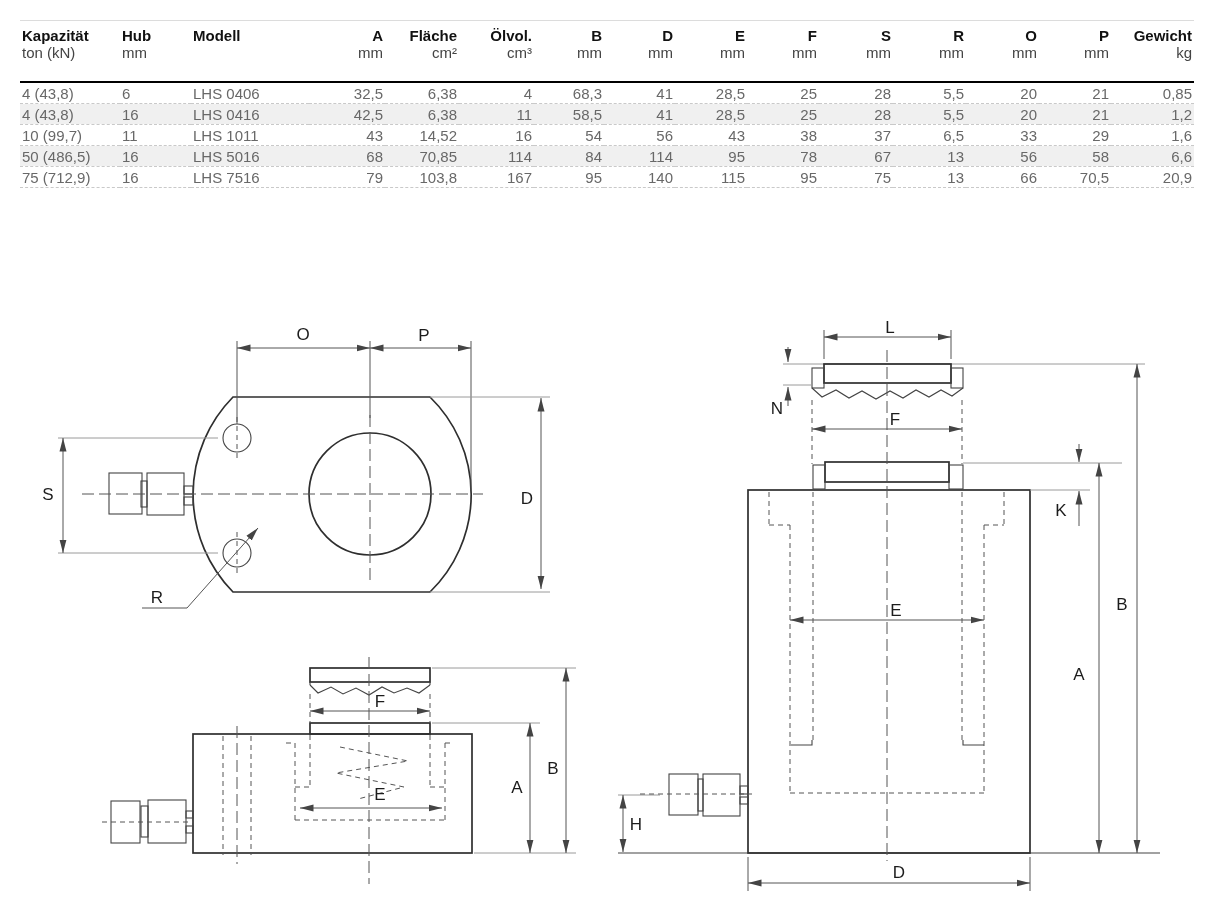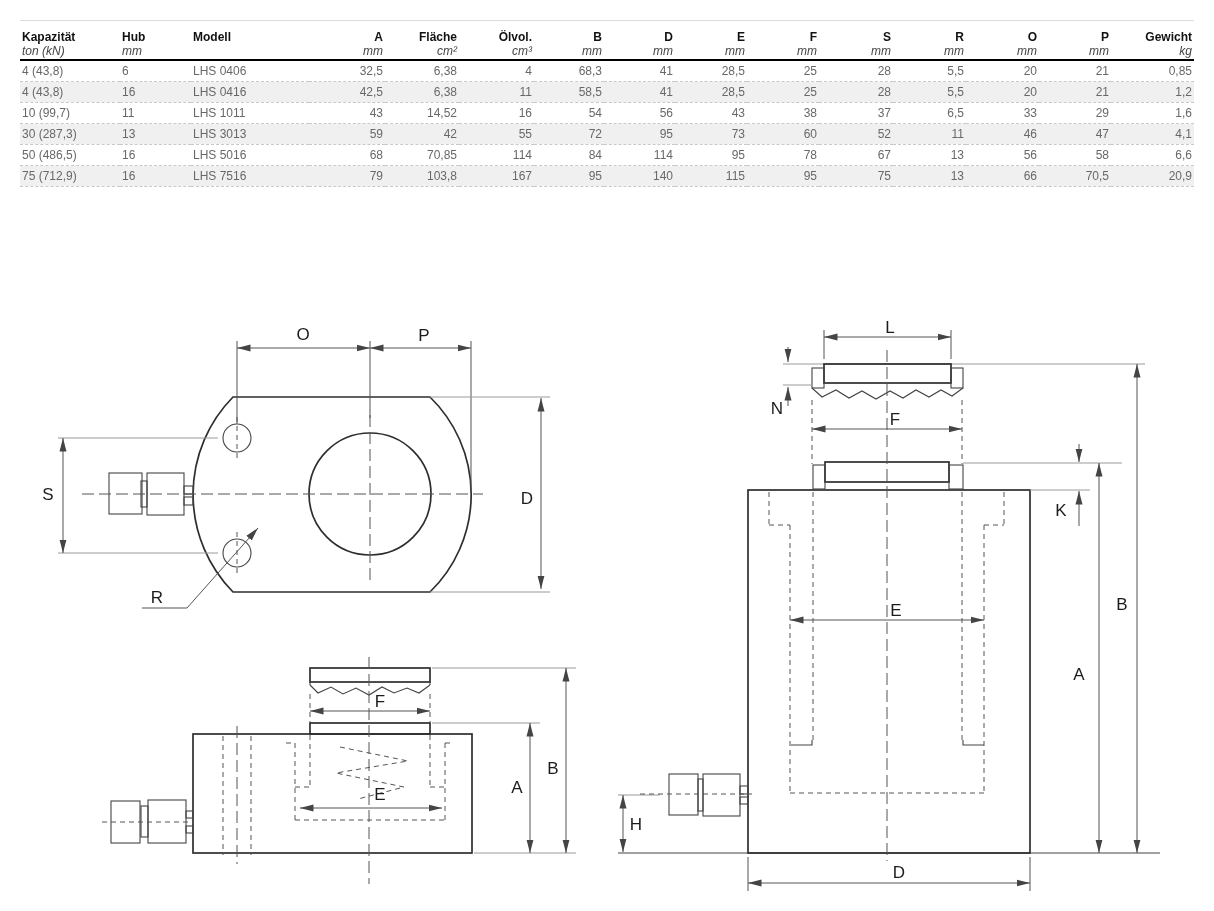--- a/index.html
+++ b/index.html
@@ -1,26 +1,26 @@
 <!DOCTYPE html>
 <html><head>
 <meta charset="utf-8">
 <style>
   html,body{margin:0;padding:0;background:#fff;}
   .page{position:relative;width:1214px;height:911px;background:#fff;overflow:hidden;
         font-family:"Liberation Sans",sans-serif;}
   
   table.spec{position:absolute;left:20px;top:20px;width:1174px;border-collapse:collapse;
-             table-layout:fixed;font-size:12px;}
+             table-layout:fixed;font-size:15px;}
   table.spec tr > *{text-align:right;padding:0 2px;white-space:nowrap;overflow:hidden;}
   table.spec tr > *:nth-child(-n+3){text-align:left;}
   table.spec thead th{font-weight:bold;color:#111;height:20px;vertical-align:bottom;
              border-top:1px solid #dcdcdc;padding-top:3px;}
-  table.spec thead td{font-style:italic;color:#444;height:15px;vertical-align:top;
-             border-bottom:2px solid #000;padding-bottom:0;}
+  table.spec thead td{color:#444;height:15px;vertical-align:top;
+             border-bottom:2px solid #000;padding-bottom:20px;}
   table.spec tbody td{color:#686868;height:20px;border-bottom:1px dashed #c9c9c9;}
   table.spec tbody tr:nth-child(even){background:#f0f0f0;}
   
   svg.draw{position:absolute;left:0;top:0;}
   .outline{fill:none;stroke:#2e2e2e;stroke-width:1.7;}
   .thin{fill:none;stroke:#444;stroke-width:1.1;}
   .dim{fill:none;stroke:#555;stroke-width:1;}
   .ref{fill:none;stroke:#9a9a9a;stroke-width:1;}
   .dash{fill:none;stroke:#555;stroke-width:1;stroke-dasharray:5 4;}
   .cline{fill:none;stroke:#555;stroke-width:1;stroke-dasharray:12 5;}
@@ -132,37 +132,20 @@
           <td>56</td>
           <td>43</td>
           <td>38</td>
           <td>37</td>
           <td>6,5</td>
           <td>33</td>
           <td>29</td>
           <td>1,6</td>
       </tr>
       <tr>
-        <td>30 (287,3)</td>
-          <td>13</td>
-          <td>LHS 3013</td>
-          <td>59</td>
-          <td>42</td>
-          <td>55</td>
-          <td>72</td>
-          <td>95</td>
-          <td>73</td>
-          <td>60</td>
-          <td>52</td>
-          <td>11</td>
-          <td>46</td>
-          <td>47</td>
-          <td>4,1</td>
-      </tr>
-      <tr>
         <td>50 (486,5)</td>
           <td>16</td>
           <td>LHS 5016</td>
           <td>68</td>
           <td>70,85</td>
           <td>114</td>
           <td>84</td>
           <td>114</td>
           <td>95</td>
           <td>78</td>

